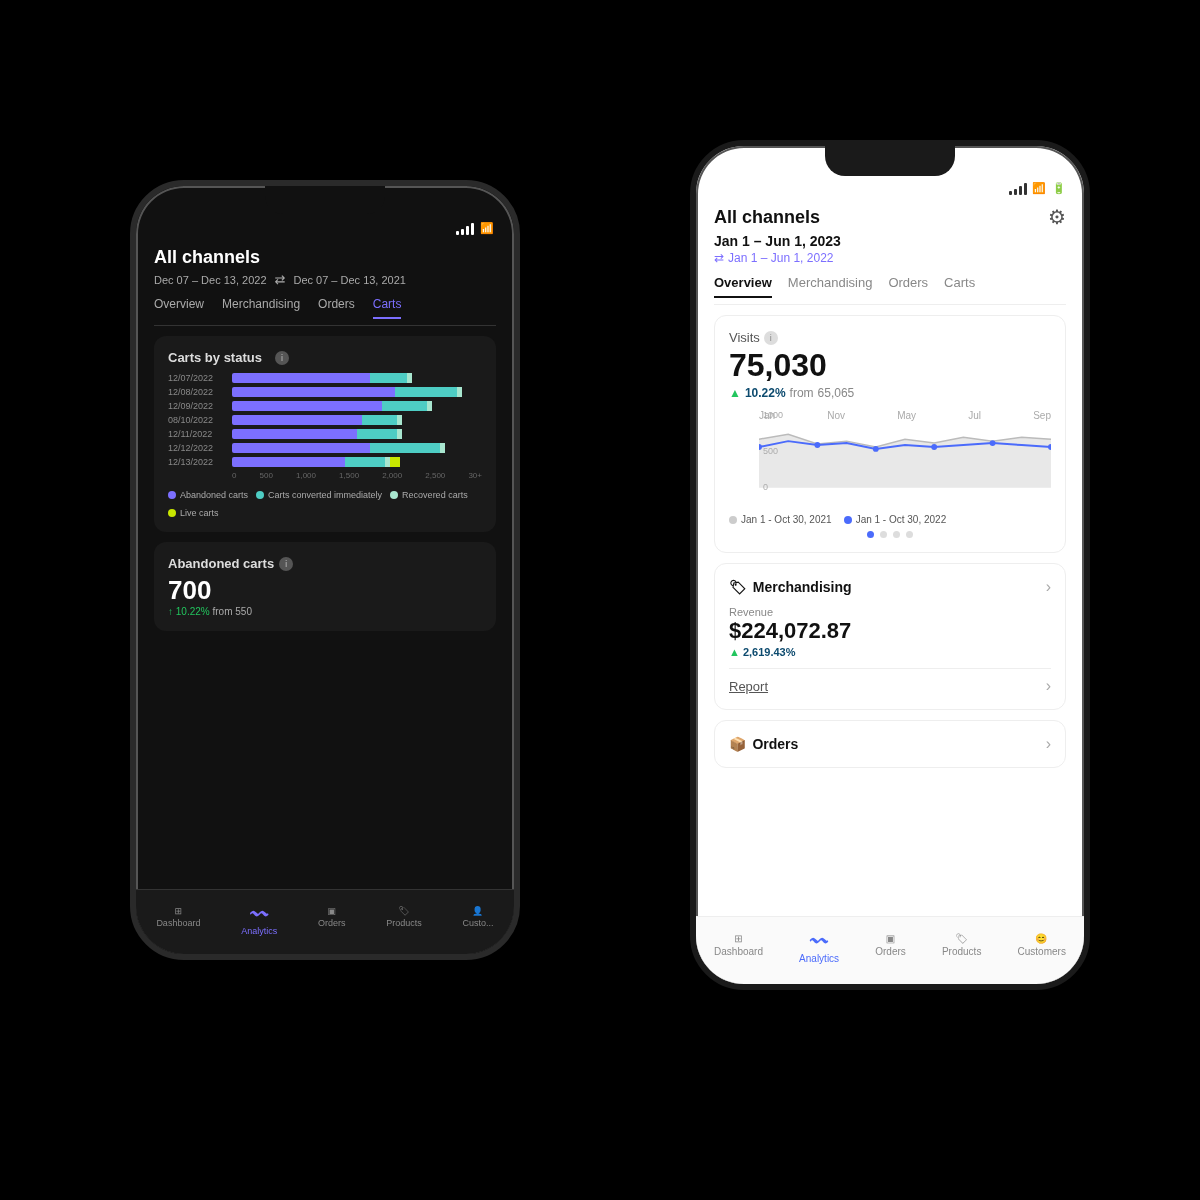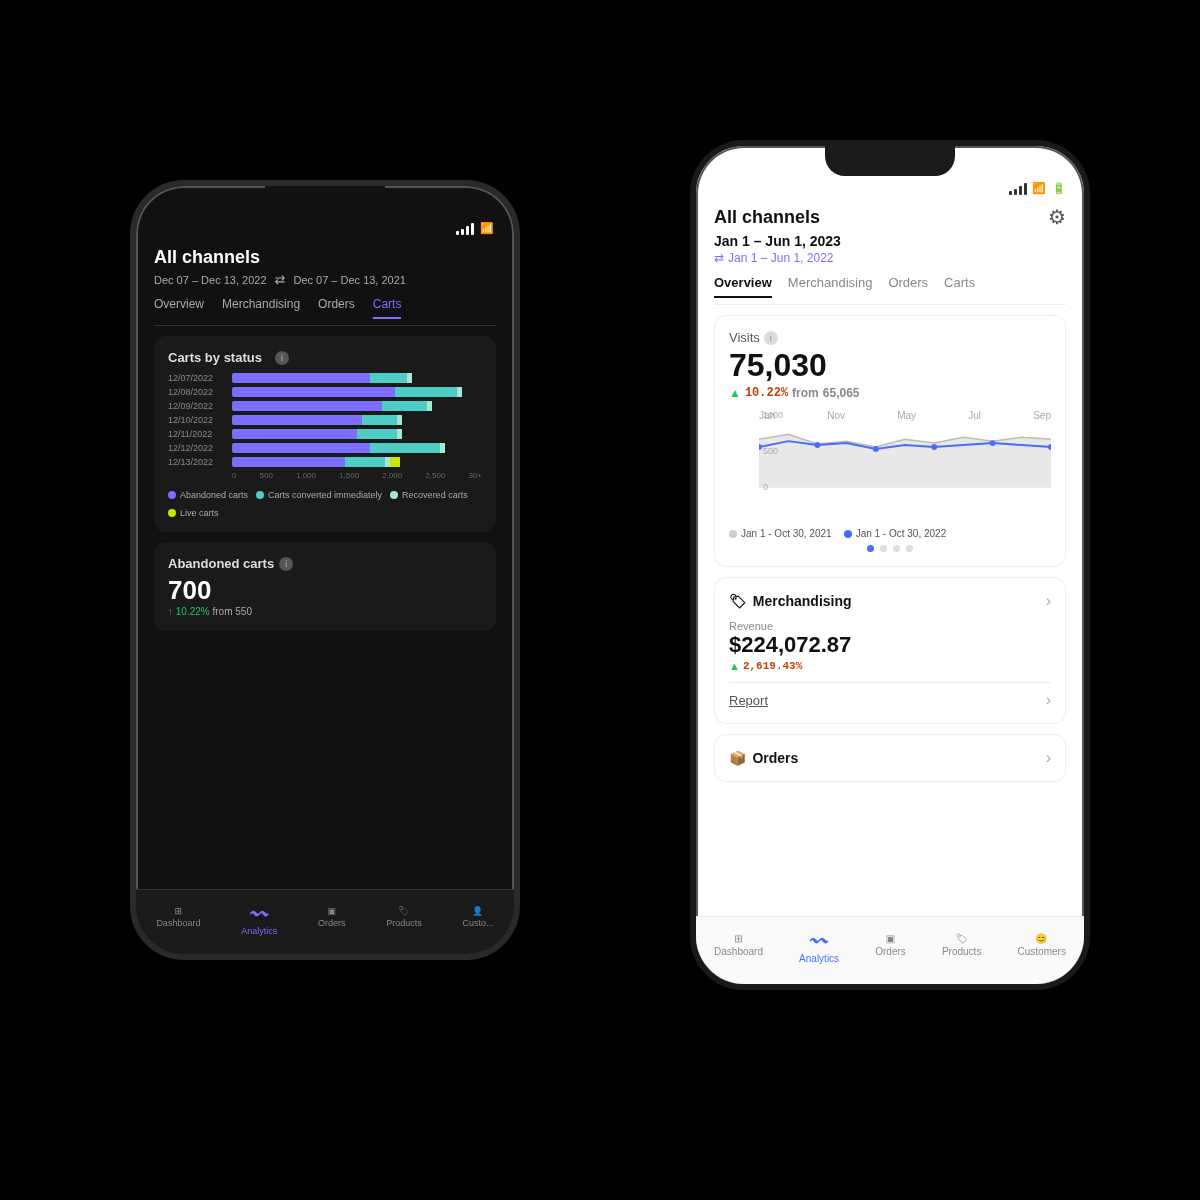--- a/index.html
+++ b/index.html
@@ -176,33 +176,33 @@
       border-radius: 12px;
       padding: 14px;
       margin-top: 10px;
     }
 
     .front-visits-label { font-size: 13px; color: #555; display: flex; align-items: center; gap: 4px; }
     .front-visits-val { font-size: 32px; font-weight: 700; color: #111; margin: 2px 0; }
     .front-visits-change { font-size: 12px; color: #333; display: flex; align-items: center; gap: 4px; }
     .arrow-up { color: #22c55e; }
     .arrow-down { color: #ef4444; }
-    .pct-green { color: #c2410c; font-weight: 600; font-family: Liberation Mono, monospace; }
+    .pct-green { color: #0c4a6e; font-weight: 600; }
     .pct-red { color: #ef4444; font-weight: 600; }
-    .from-val { color: #888; font-weight: bold; }
+    .from-val { color: #888; }
 
     
     .line-chart-wrap { margin-top: 10px; position: relative; height: 100px; }
     .lc-y-labels { position: absolute; left: 0; top: 0; bottom: 18px; display: flex; flex-direction: column; justify-content: space-between; }
     .lc-y-labels span { font-size: 9px; color: #aaa; margin-left: 34px; }
     .lc-svg { position: absolute; left: 30px; right: 0; top: 0; bottom: 18px; }
     .lc-x-labels { display: flex; justify-content: space-between; padding-left: 30px; margin-top: 2px; }
     .lc-x-labels span { font-size: 10px; color: #aaa; text-align: center; }
 
-    .chart-legend-front { display: flex; gap: 12px; margin-top: 18px; }
+    .chart-legend-front { display: flex; gap: 12px; margin-top: 4px; }
     .cl-item { display: flex; align-items: center; gap: 4px; font-size: 10px; color: #555; }
     .cl-dot-gray { width: 8px; height: 8px; border-radius: 50%; background: #ccc; }
     .cl-dot-blue { width: 8px; height: 8px; border-radius: 50%; background: #4b6bfb; }
 
     .dots-pager { display: flex; justify-content: center; gap: 6px; margin-top: 6px; }
     .dot-p { width: 7px; height: 7px; border-radius: 50%; background: #ddd; }
     .dot-p.active { background: #4b6bfb; }
 
     
     .merch-card {
@@ -299,21 +299,21 @@
         </div>
         <div class="bar-row">
           <span class="bar-label">12/09/2022</span>
           <div class="bar-track">
             <div class="seg-purple" style="width:60%"></div>
             <div class="seg-teal" style="width:18%"></div>
             <div class="seg-green" style="width:2%"></div>
           </div>
         </div>
         <div class="bar-row">
-          <span class="bar-label">12/10/2022</span>
+          <span class="bar-label">08/10/2022</span>
           <div class="bar-track">
             <div class="seg-purple" style="width:52%"></div>
             <div class="seg-teal" style="width:14%"></div>
             <div class="seg-green" style="width:2%"></div>
           </div>
         </div>
         <div class="bar-row">
           <span class="bar-label">12/11/2022</span>
           <div class="bar-track">
             <div class="seg-purple" style="width:50%"></div>

